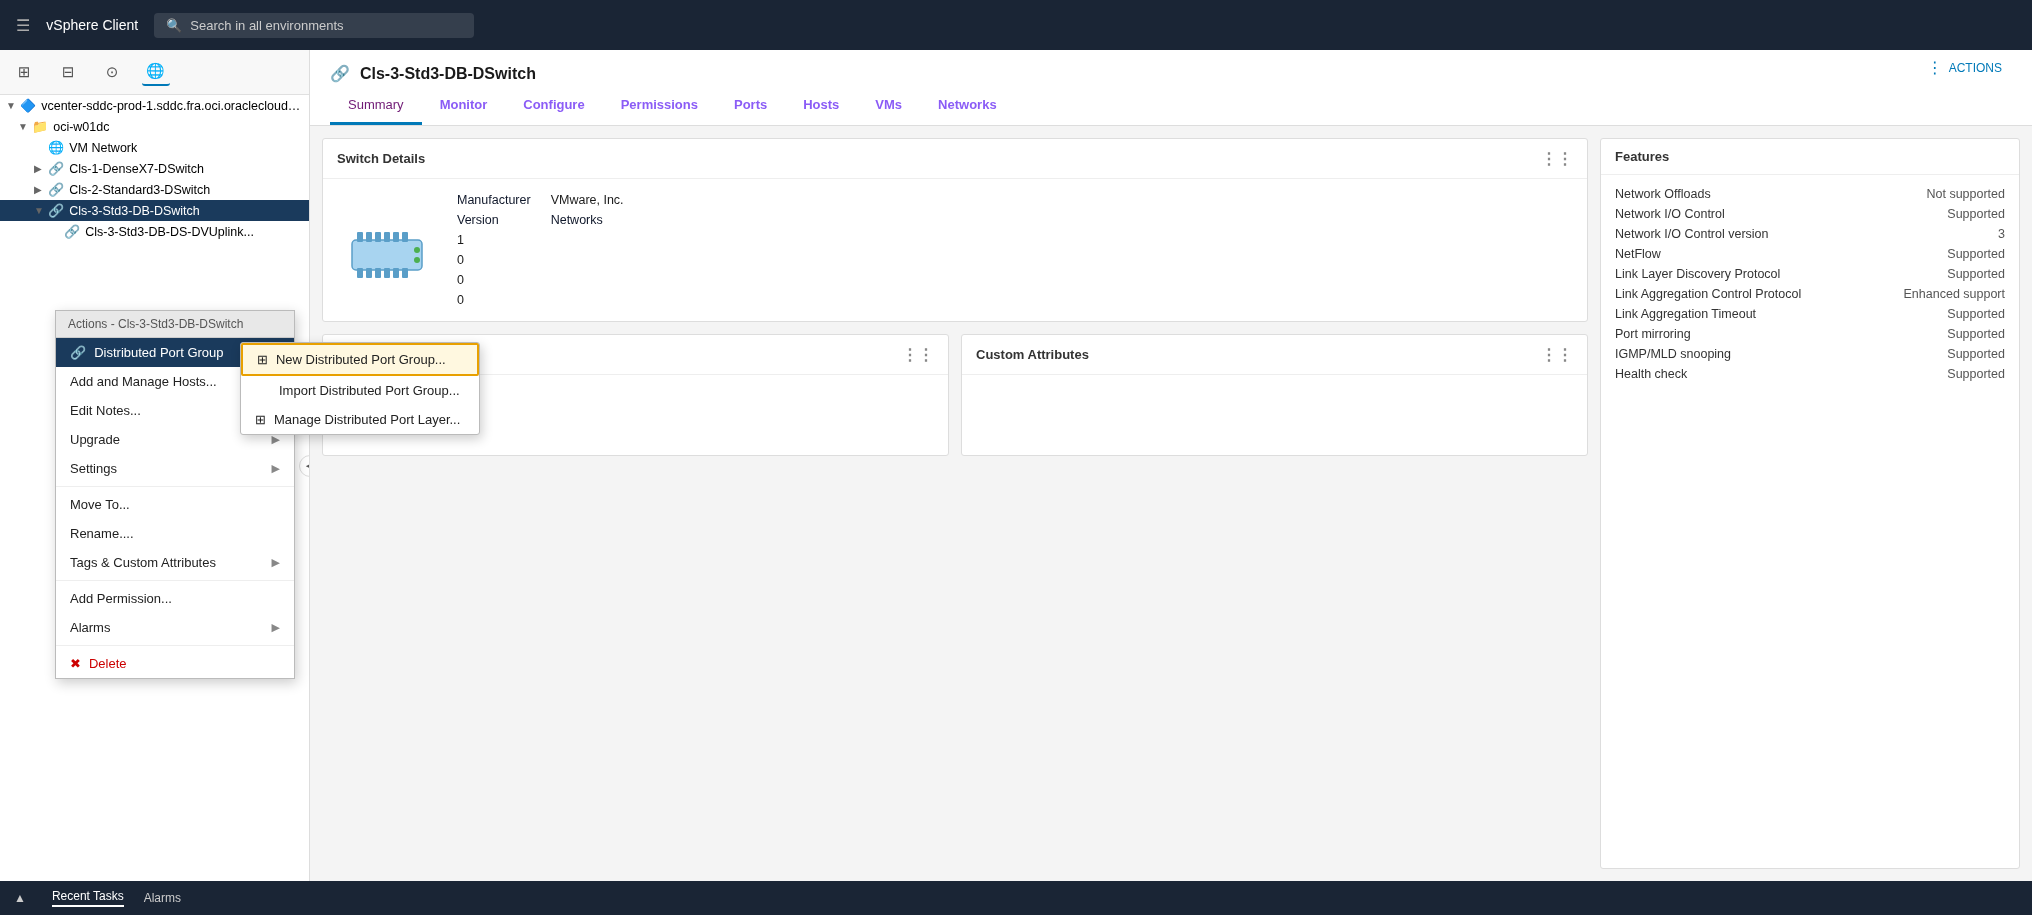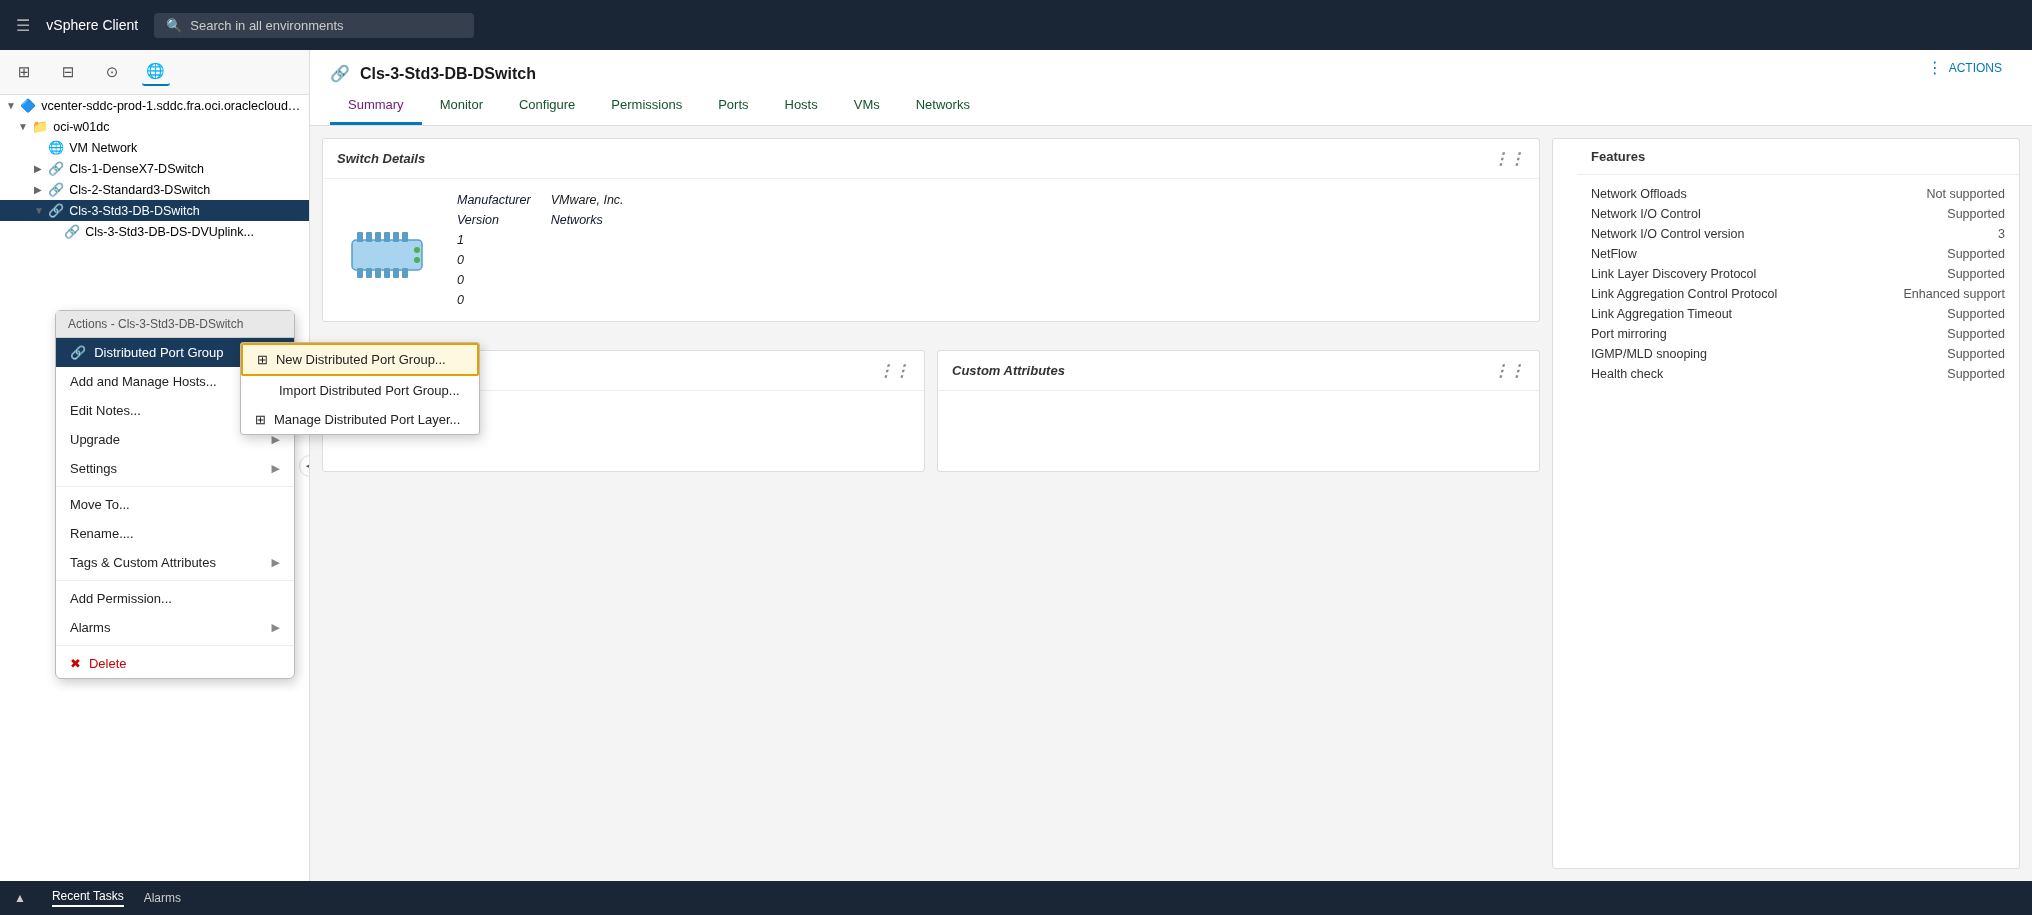--- a/index.html
+++ b/index.html
@@ -128,36 +128,37 @@
       gap: 0;
       padding: 0;
       background: #fff;
       border-bottom: 1px solid #ddd;
       flex-shrink: 0;
     }
     .tab {
       padding: 10px 18px;
       cursor: pointer;
       font-size: 13px;
-      color: #14532d;
+      color: #8b5cf6;
       border-bottom: 3px solid transparent;
       white-space: nowrap;
+      font-weight: bold;
     }
     .tab.active { color: #701a75; border-bottom: 3px solid #0079b8; font-weight: 500; }
 
     
     .panels-area {
       display: flex;
       gap: 12px;
       padding: 12px;
       flex: 1;
       overflow: hidden;
     }
-    .left-panels { display: flex; flex-direction: column; gap: 28px; flex: 1; font-style: italic; }
-    .right-panel { width: 468px; flex-shrink: 0; padding-left: 24px; }
+    .left-panels { display: flex; flex-direction: column; gap: 12px; flex: 1; }
+    .right-panel { width: 420px; flex-shrink: 0; }
 
     .panel {
       background: #fff;
       border: 1px solid #ddd;
       border-radius: 3px;
       overflow: hidden;
     }
     .panel-header {
       display: flex; align-items: center; justify-content: space-between;
       padding: 10px 14px;
@@ -224,21 +225,21 @@
       position: fixed;
       top: 0; left: 0; right: 0; bottom: 0;
       z-index: 100;
     }
     .ctx-menu {
       position: absolute;
       top: 310px;
       left: 55px;
       background: #fff;
       border: 1px solid #bbb;
-      border-radius: 6px;
+      border-radius: 0;
       box-shadow: 2px 4px 12px rgba(0,0,0,0.2);
       min-width: 240px;
       z-index: 101;
     }
     .ctx-header {
       background: #e8e8e8;
       padding: 6px 12px;
       font-size: 12px;
       color: #555;
       border-bottom: 1px solid #ccc;

